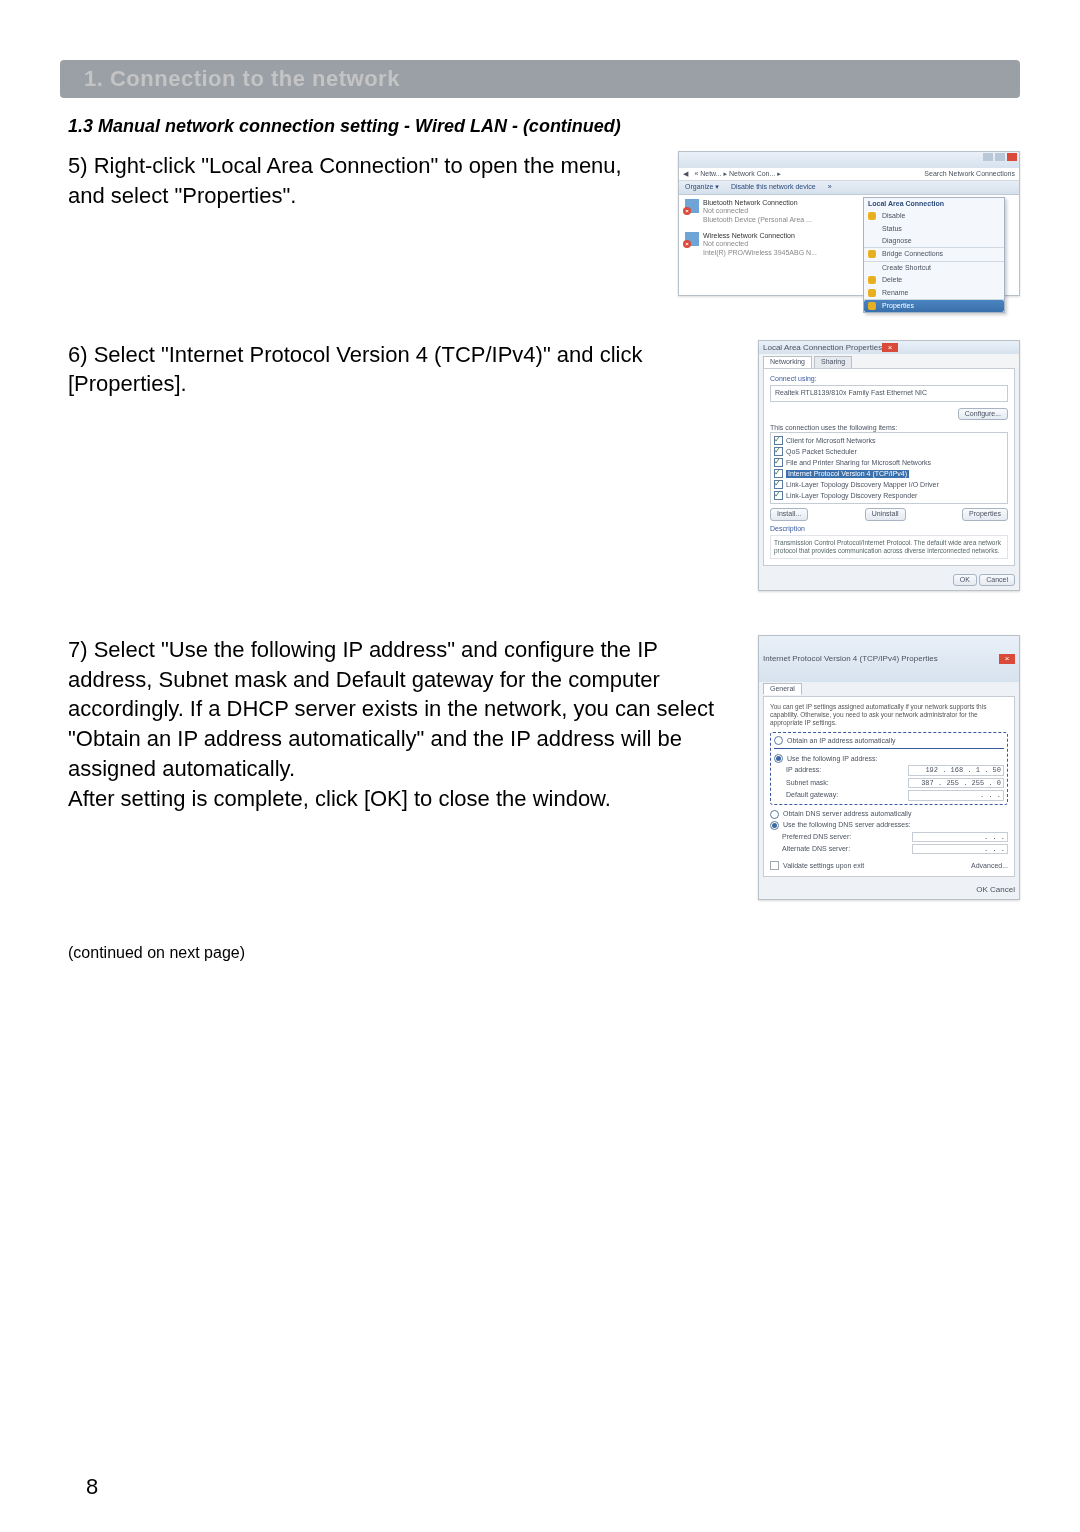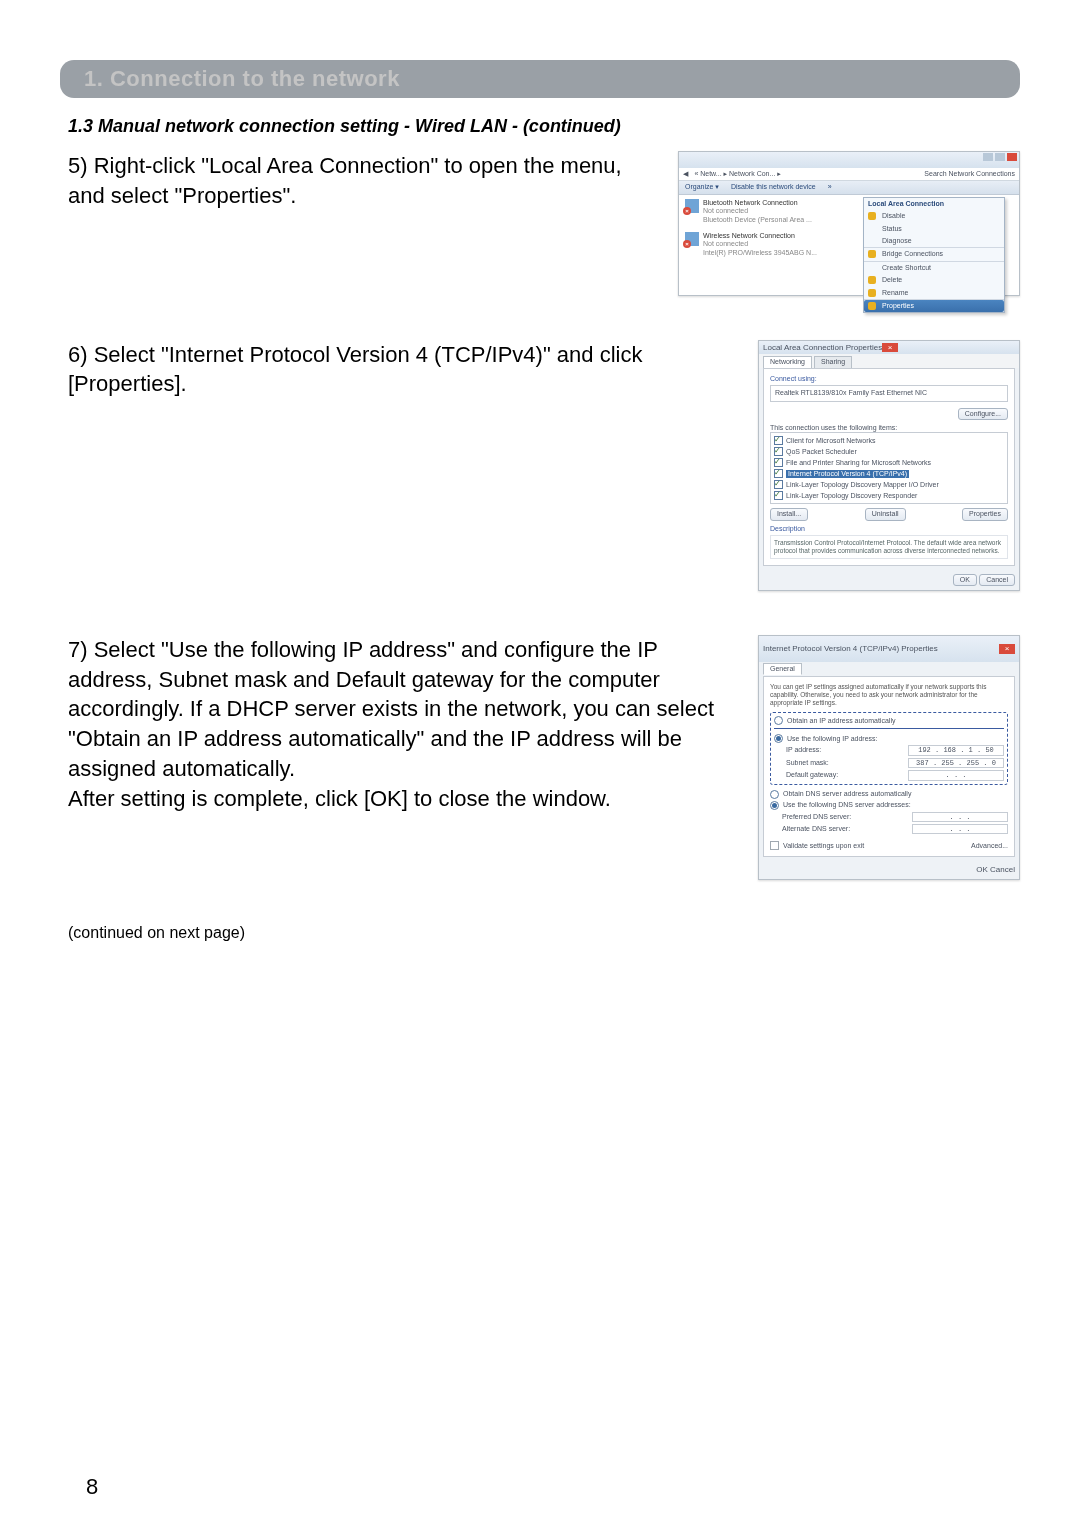--- a/index.html
+++ b/index.html
@@ -12,21 +12,21 @@
   .page {
     width: 1080px;
     min-height: 1532px;
     margin: 0 auto;
     position: relative;
     padding: 60px 60px 40px 60px;
     box-sizing: border-box;
   }
   .section-bar {
     background: #9aa0a6;
-    border-radius: 14px;
+    border-radius: 4px;
     padding: 6px 24px;
     margin-bottom: 18px;
   }
   .section-bar span {
     color: #c4c4c4;
     font-size: 22px;
     font-weight: bold;
     letter-spacing: 0.5px;
   }
   .subsection-title {
@@ -202,33 +202,33 @@
   .shot2 .desc-box { border: 1px solid #e0e4ea; padding: 3px; color: #566; font-size: 6.5px; }
   .shot2 .footer { text-align: right; padding: 4px; }
 
   
   .shot3 {
     width: 260px;
     flex-shrink: 0;
   }
   .shot3 .titlebar {
     background: linear-gradient(#eaf0f8, #d6e2ee);
-    padding: 8px 4px;
+    padding: 18px 4px;
     display: flex;
     justify-content: space-between;
   }
   .shot3 .close { width: 16px; background: #d94a3b; color: #fff; text-align: center; }
   .shot3 .panel { background: #fff; margin: 2px 4px 4px 4px; padding: 6px; border: 1px solid #c6ccd4; font-size: 7px; }
   .shot3 .tab { background: #fff; border: 1px solid #b8c0c8; border-bottom: 1px solid #fff; padding: 1px 6px; font-size: 7px; display: inline-block; margin-left: 4px; position: relative; top: 1px; }
   .shot3 .descr { color: #555; font-size: 6.5px; margin-bottom: 6px; }
   .shot3 .radio-row { display: flex; align-items: center; gap: 4px; padding: 1px 0; }
   .shot3 .radio { width: 7px; height: 7px; border: 1px solid #5a7aa0; border-radius: 50%; position: relative; }
   .shot3 .radio.sel::after { content: ""; position: absolute; top: 1px; left: 1px; width: 5px; height: 5px; border-radius: 50%; background: #3a6aa0; }
   .shot3 .field-row { display: flex; justify-content: space-between; align-items: center; padding: 1px 0 1px 12px; }
-  .shot3 .ip-box { border: 1px solid #c6ccd4; padding: 0 2px; font-size: 7px; width: 90px; text-align: center; font-family: "Courier New", monospace; }
+  .shot3 .ip-box { border: 1px solid #c6ccd4; padding: 0 2px; font-size: 7px; width: 90px; text-align: right; font-family: "Courier New", monospace; }
   .shot3 .sep-line { border-top: 1px solid #3a5aa0; margin: 2px 0 4px 0; }
   .shot3 .grp-line { border: 1px dashed #3a5aa0; border-radius: 3px; padding: 2px 3px; margin-bottom: 4px; }
   .shot3 .chk-row { display: flex; align-items: center; gap: 4px; justify-content: space-between; }
   .shot3 .chk { width: 7px; height: 7px; border: 1px solid #a0a8b0; }
   .shot3 .footer { text-align: right; padding: 4px; }
 </style>
 </head>
 <body>
 
 <div class="page">

